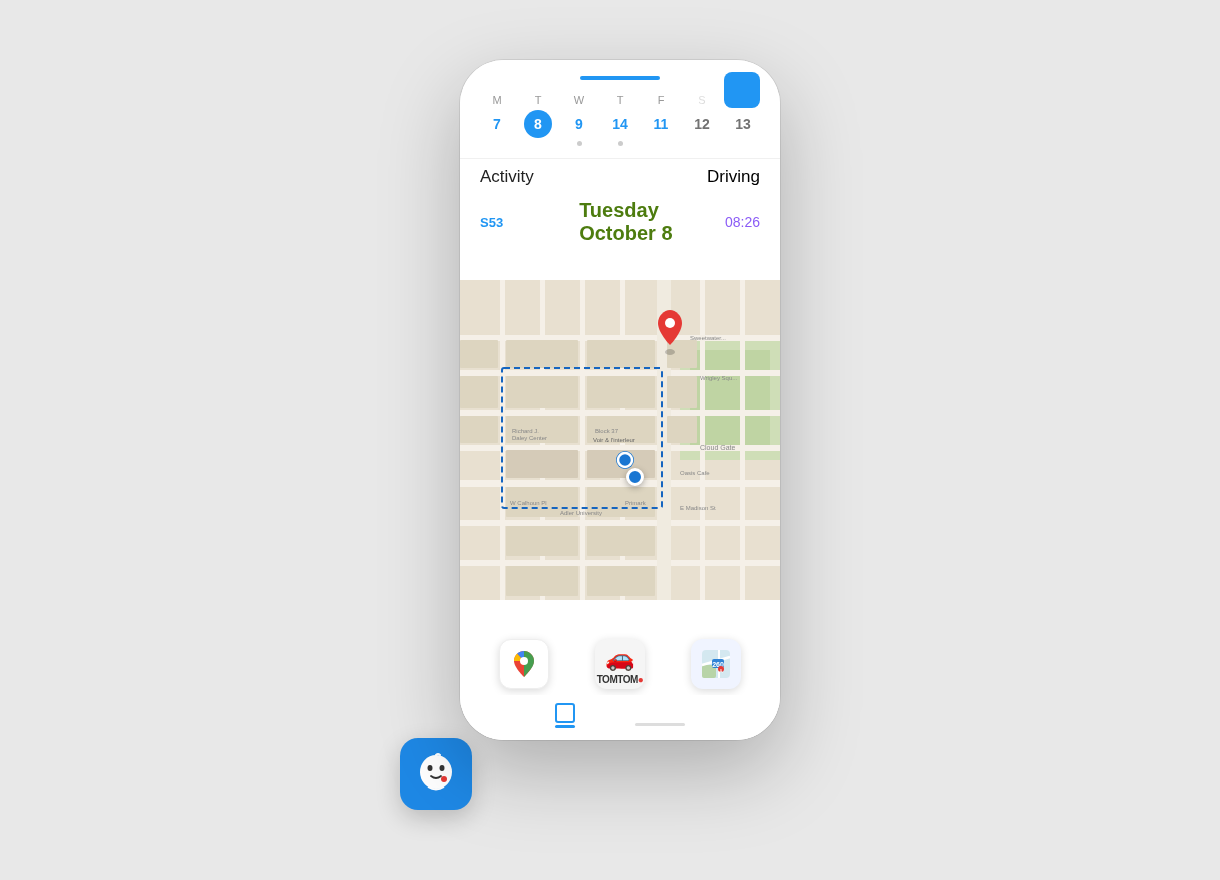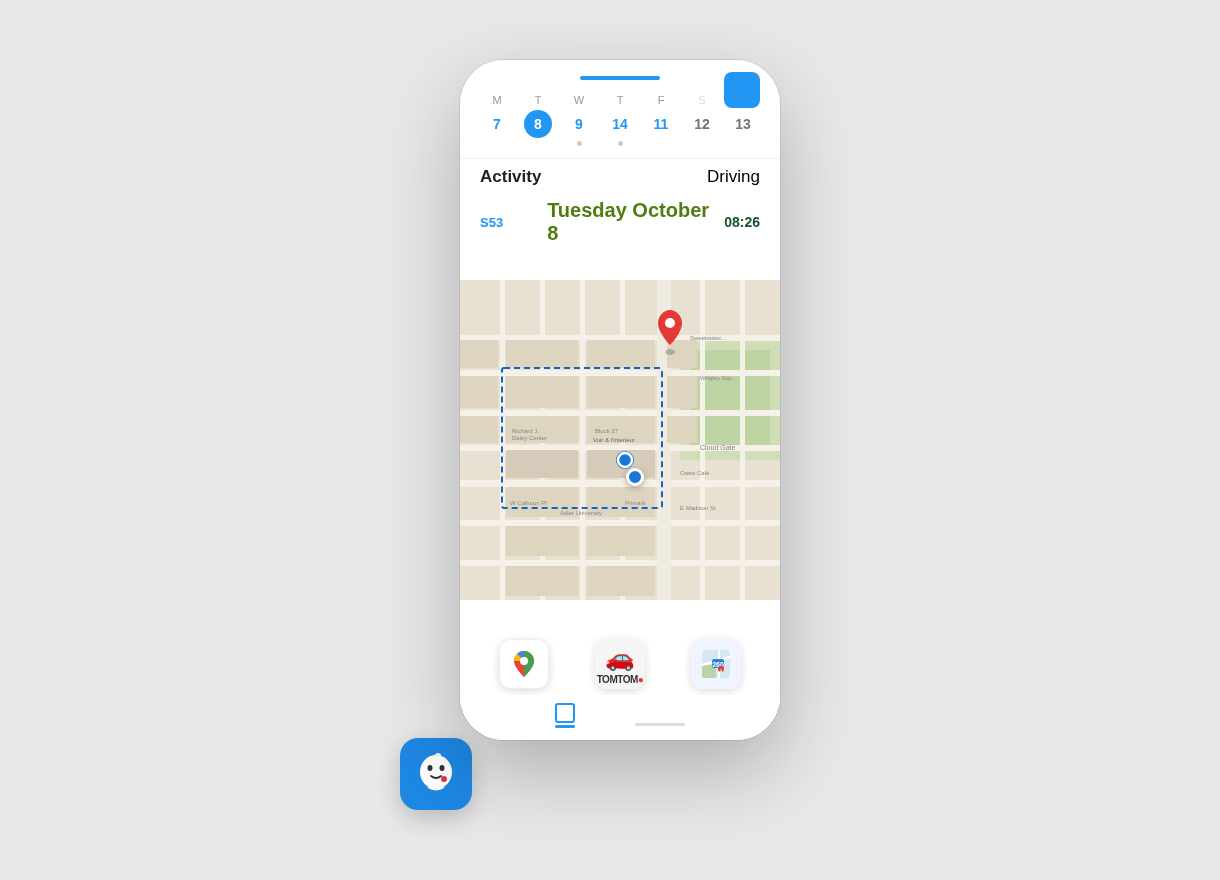--- a/index.html
+++ b/index.html
@@ -131,56 +131,57 @@
     .section-header {
       display: flex;
       justify-content: space-between;
       align-items: center;
       padding: 8px 20px 6px;
       border-top: 1px solid #f0f0f0;
     }
 
     .section-title-active {
       font-size: 17px;
-      font-weight: 700;
+      font-weight: 400;
       color: #222;
     }
 
     .section-title-inactive {
       font-size: 17px;
       font-weight: 500;
       color: #000000;
     }
 
     
     .trip-row {
       display: flex;
       align-items: center;
       padding: 6px 20px 4px;
+      gap: 32px;
     }
 
     .trip-id {
       font-size: 13px;
       color: #2196F3;
       font-weight: 600;
       margin-right: 8px;
     }
 
     .trip-date {
       font-size: 20px;
       color: #4d7c0f;
       font-weight: 600;
       flex: 1;
       margin-left: 36px;
     }
 
     .trip-time {
       font-size: 14px;
-      color: #14532d;
-      font-weight: 700;
+      color: #8b5cf6;
+      font-weight: 400;
     }
 
     
     .map-area {
       flex: 1;
       position: relative;
       overflow: hidden;
     }
 
     

